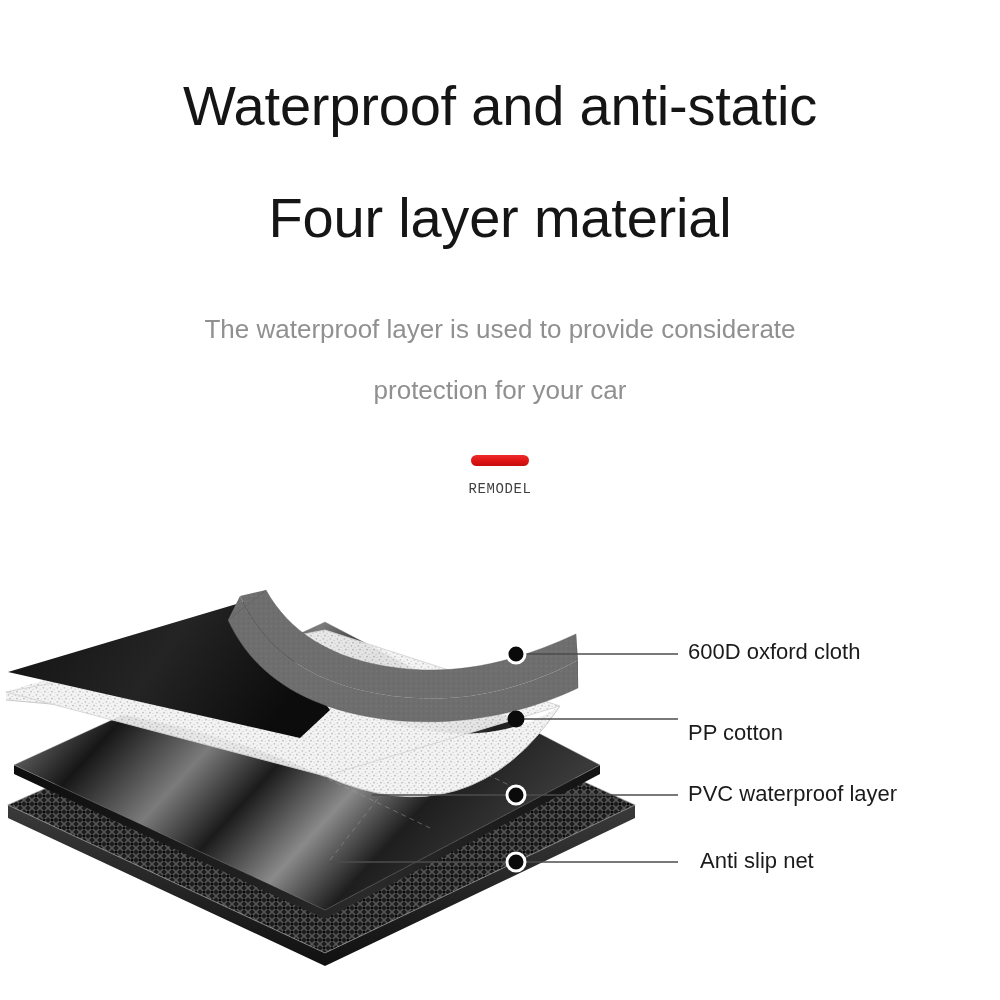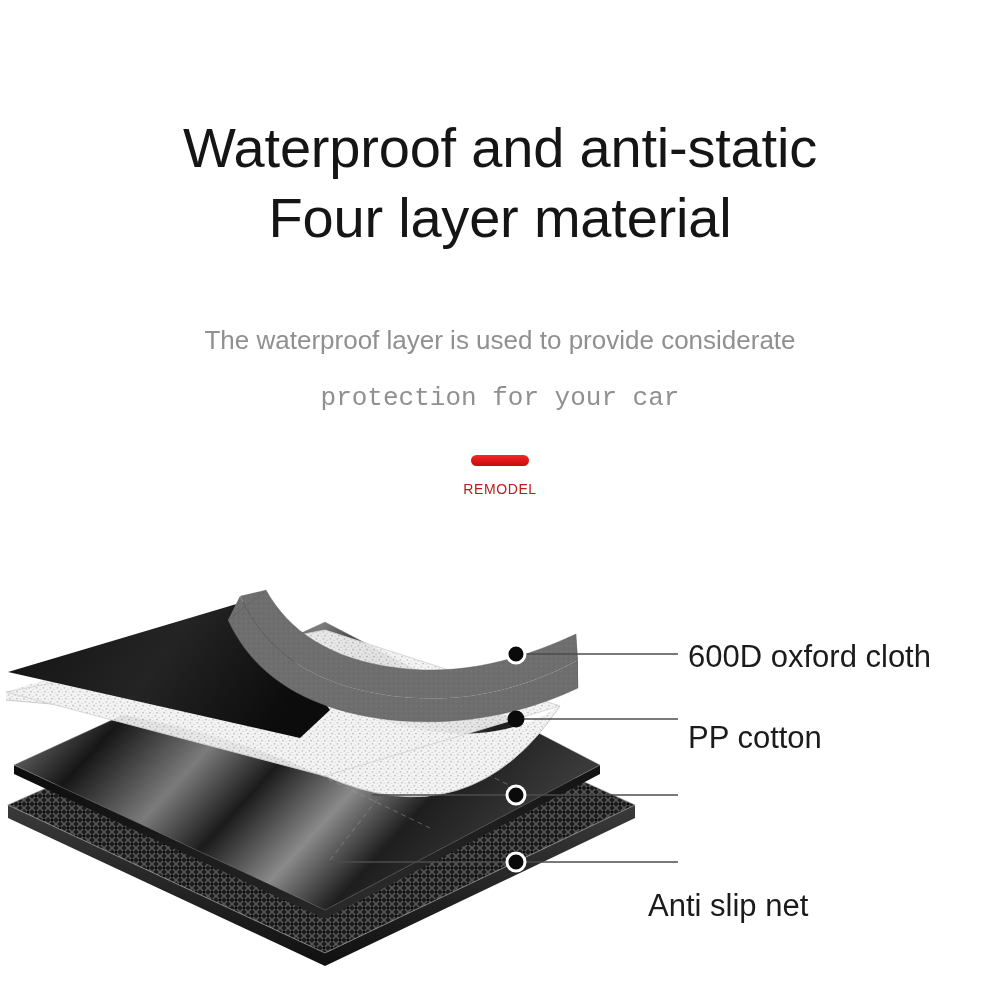--- a/index.html
+++ b/index.html
@@ -38,90 +38,90 @@
     font-weight: 400;
     letter-spacing: -0.2px;
     line-height: 1.0;
     white-space: nowrap;
   }
   .headline-1 {
     position: absolute;
     top: 78px;
     left: 0;
     width: 1000px;
-    margin-top: 42px;
   }
   .headline-2 {
     position: absolute;
     top: 190px;
     left: 0;
     width: 1000px;
   }
 
   .subline {
     position: absolute;
     left: 0;
     width: 1000px;
     color: #909090;
     font-size: 26px;
     font-weight: 400;
     line-height: 1.0;
     white-space: nowrap;
   }
-  .subline-1 { top: 327px; text-align: center; }
-  .subline-2 { top: 385px; font-family: Liberation Mono, monospace; }
+  .subline-1 { top: 316px; text-align: center; }
+  .subline-2 { top: 377px; }
 
   
   .brand {
     position: absolute;
     top: 455px;
     left: 0;
     width: 1000px;
     text-align: center;
   }
   .brand-rule {
     width: 58px;
     height: 11px;
     margin: 0 auto;
     border-radius: 6px;
     background: linear-gradient(180deg, #ef2b2b 0%, #dd1414 55%, #c40d0d 100%);
   }
   .brand-name {
     margin-top: 14px;
-    color: #b91c1c;
+    color: #404040;
     font-size: 14px;
     letter-spacing: 0.6px;
     line-height: 1.35;
+    font-family: Liberation Mono, monospace;
   }
 
   
   .diagram {
     position: absolute;
     left: 0;
     top: 560px;
     width: 1000px;
     height: 420px;
   }
   .diagram svg {
     display: block;
   }
 
   
   .callout {
     position: absolute;
     color: #1b1b1b;
-    font-size: 31px;
+    font-size: 22px;
     font-weight: 400;
     line-height: 1;
     white-space: nowrap;
   }
   .callout-0 { left: 688px; top: 641px; }
   .callout-1 { left: 688px; top: 706px; margin-top: 16px; }
   .callout-2 { left: 688px; top: 783px; }
-  .callout-3 { left: 648px; top: 850px; margin-top: 40px; }
+  .callout-3 { left: 700px; top: 850px; }
 </style>
 </head>
 <body>
 
 <div class="page">
 
   <div class="header">
     <div class="headline headline-1">Waterproof and anti-static</div>
     <div class="headline headline-2">Four layer material</div>
     <div class="subline subline-1">The waterproof layer is used to provide considerate</div>
@@ -257,15 +257,16 @@
         <circle cx="516" cy="94" r="9" fill="#0a0a0a" stroke="#ffffff" stroke-width="3"></circle>
         <circle cx="516" cy="159" r="8.5" fill="#0a0a0a"></circle>
         <circle cx="516" cy="235" r="9" fill="#0a0a0a" stroke="#ffffff" stroke-width="3"></circle>
         <circle cx="516" cy="302" r="9" fill="#0a0a0a" stroke="#ffffff" stroke-width="3"></circle>
       </g>
     </svg>
   </div>
 
   <div class="callout callout-0">600D oxford cloth</div>
   <div class="callout callout-1">PP cotton</div>
+  <div class="callout callout-2">PVC waterproof layer</div>
   <div class="callout callout-3">Anti slip net</div>
 
 </div>
 
 </body></html>

